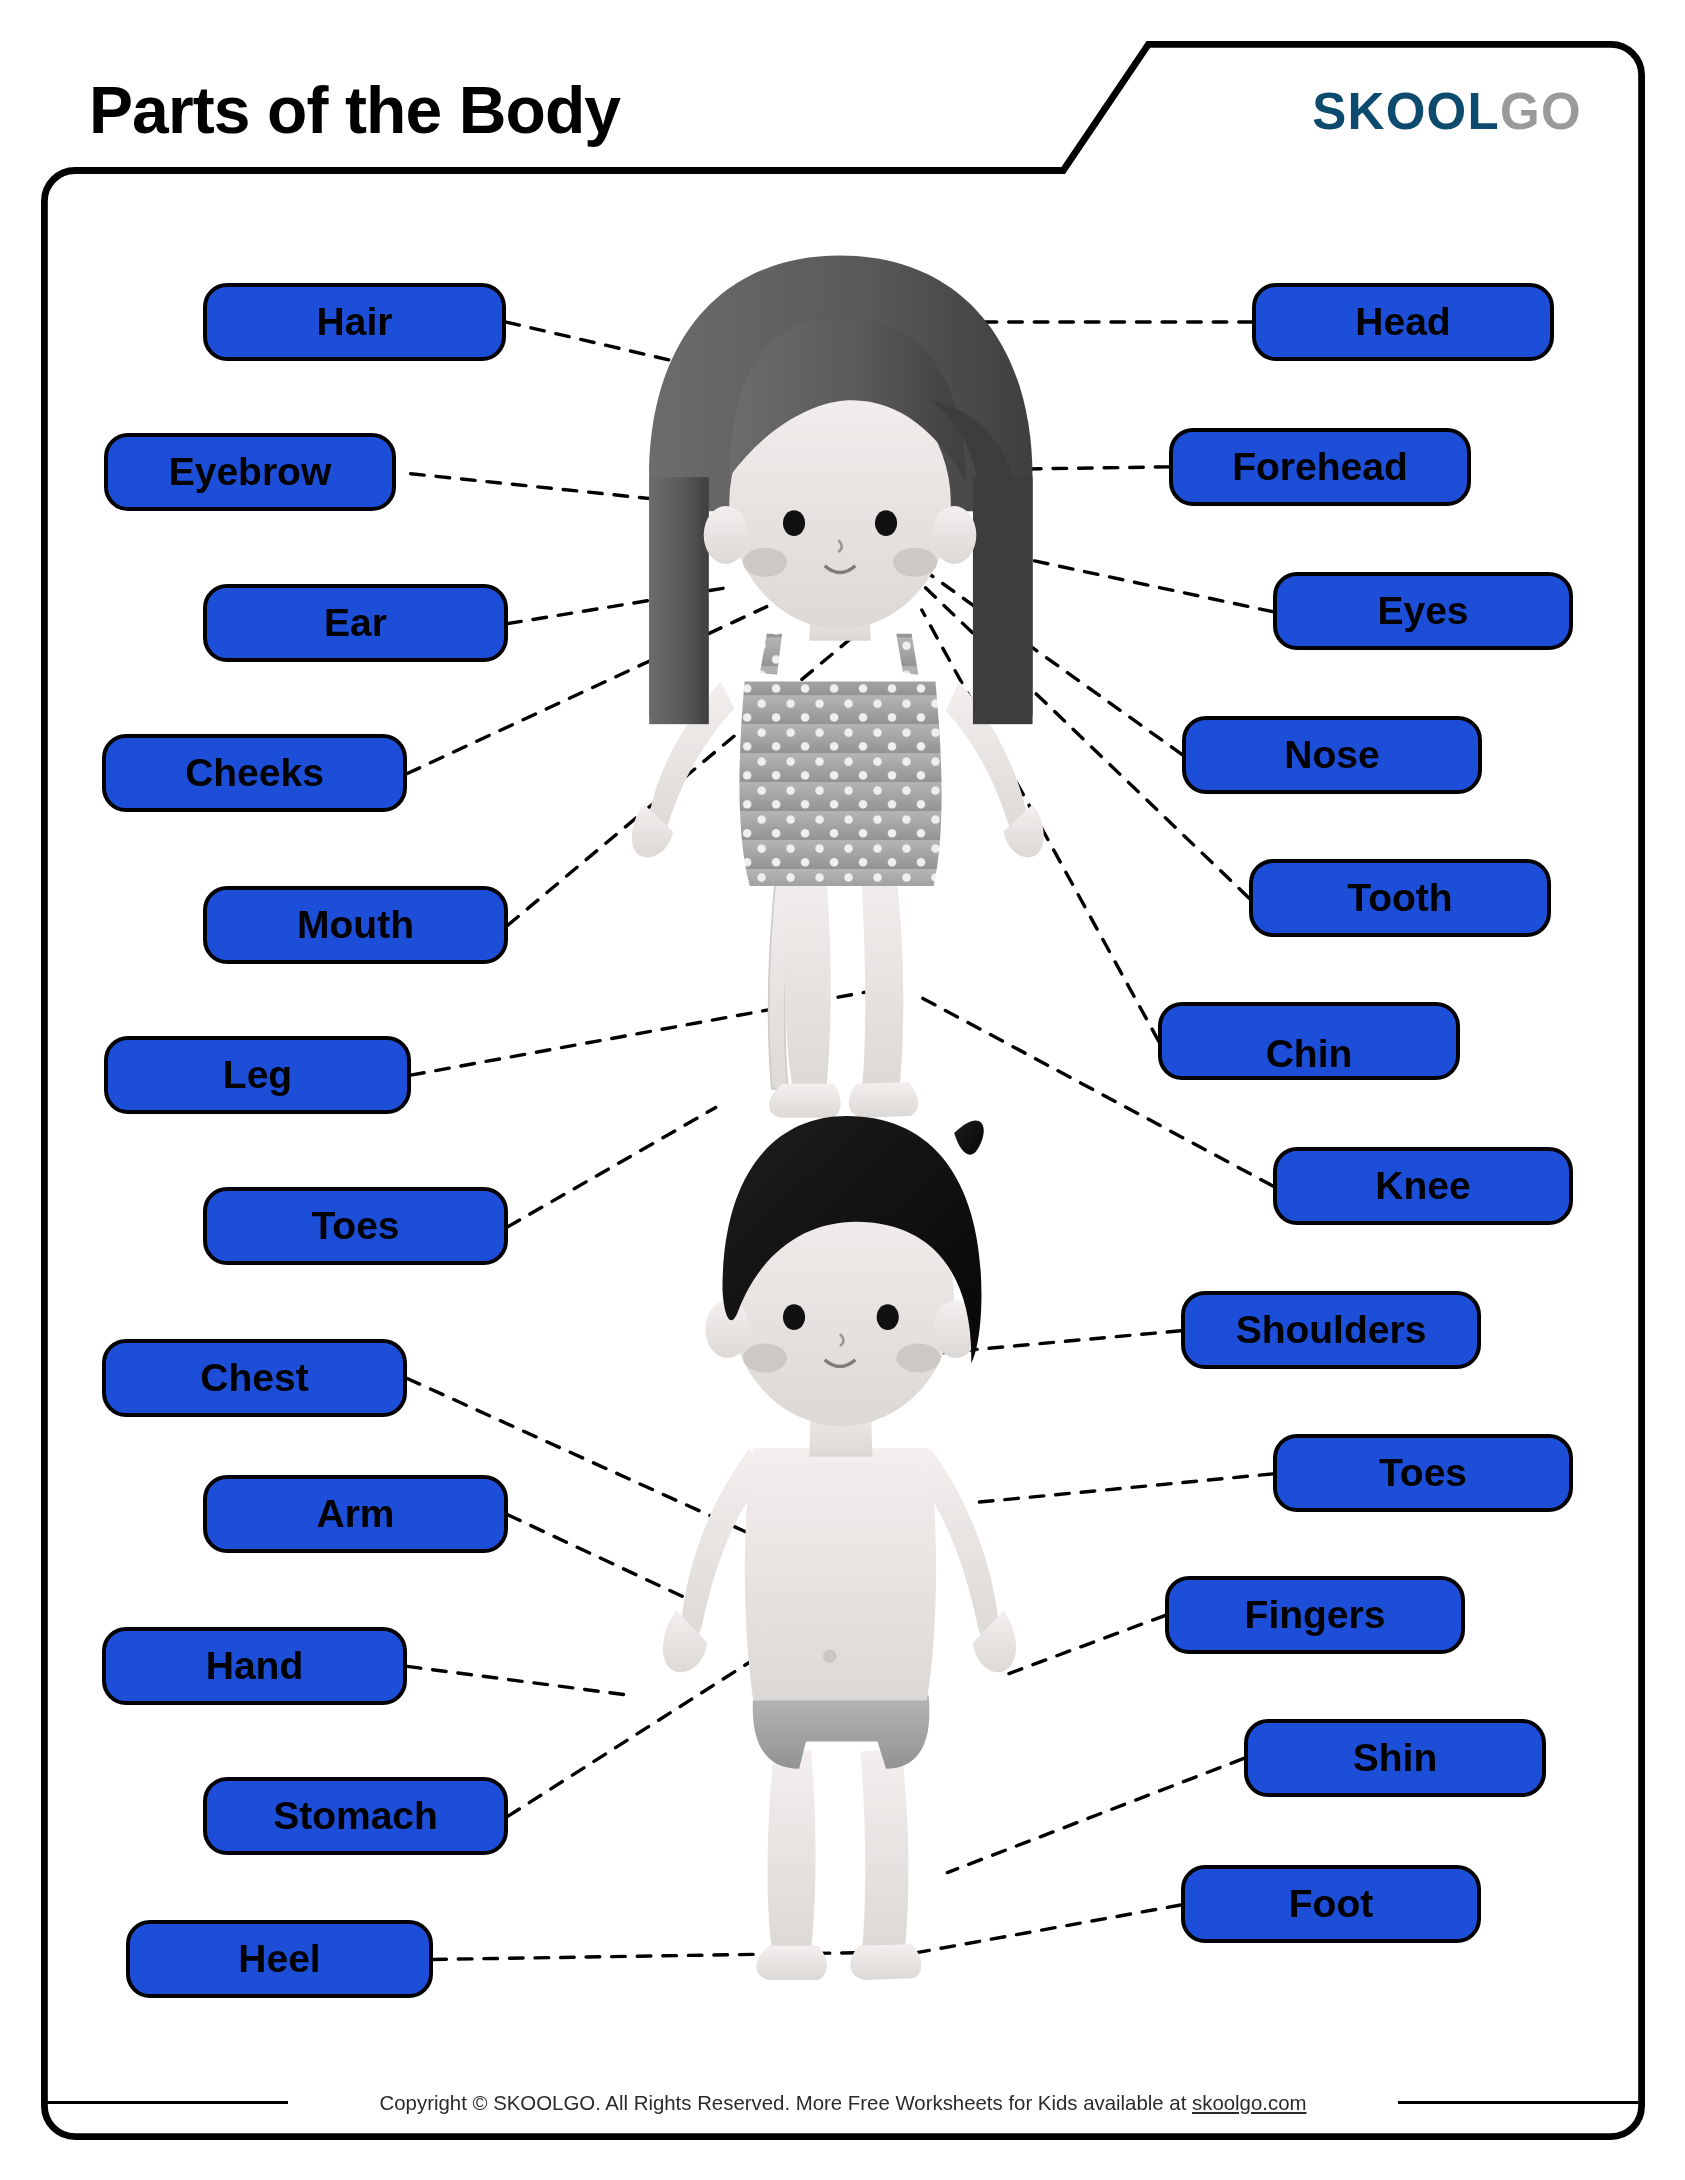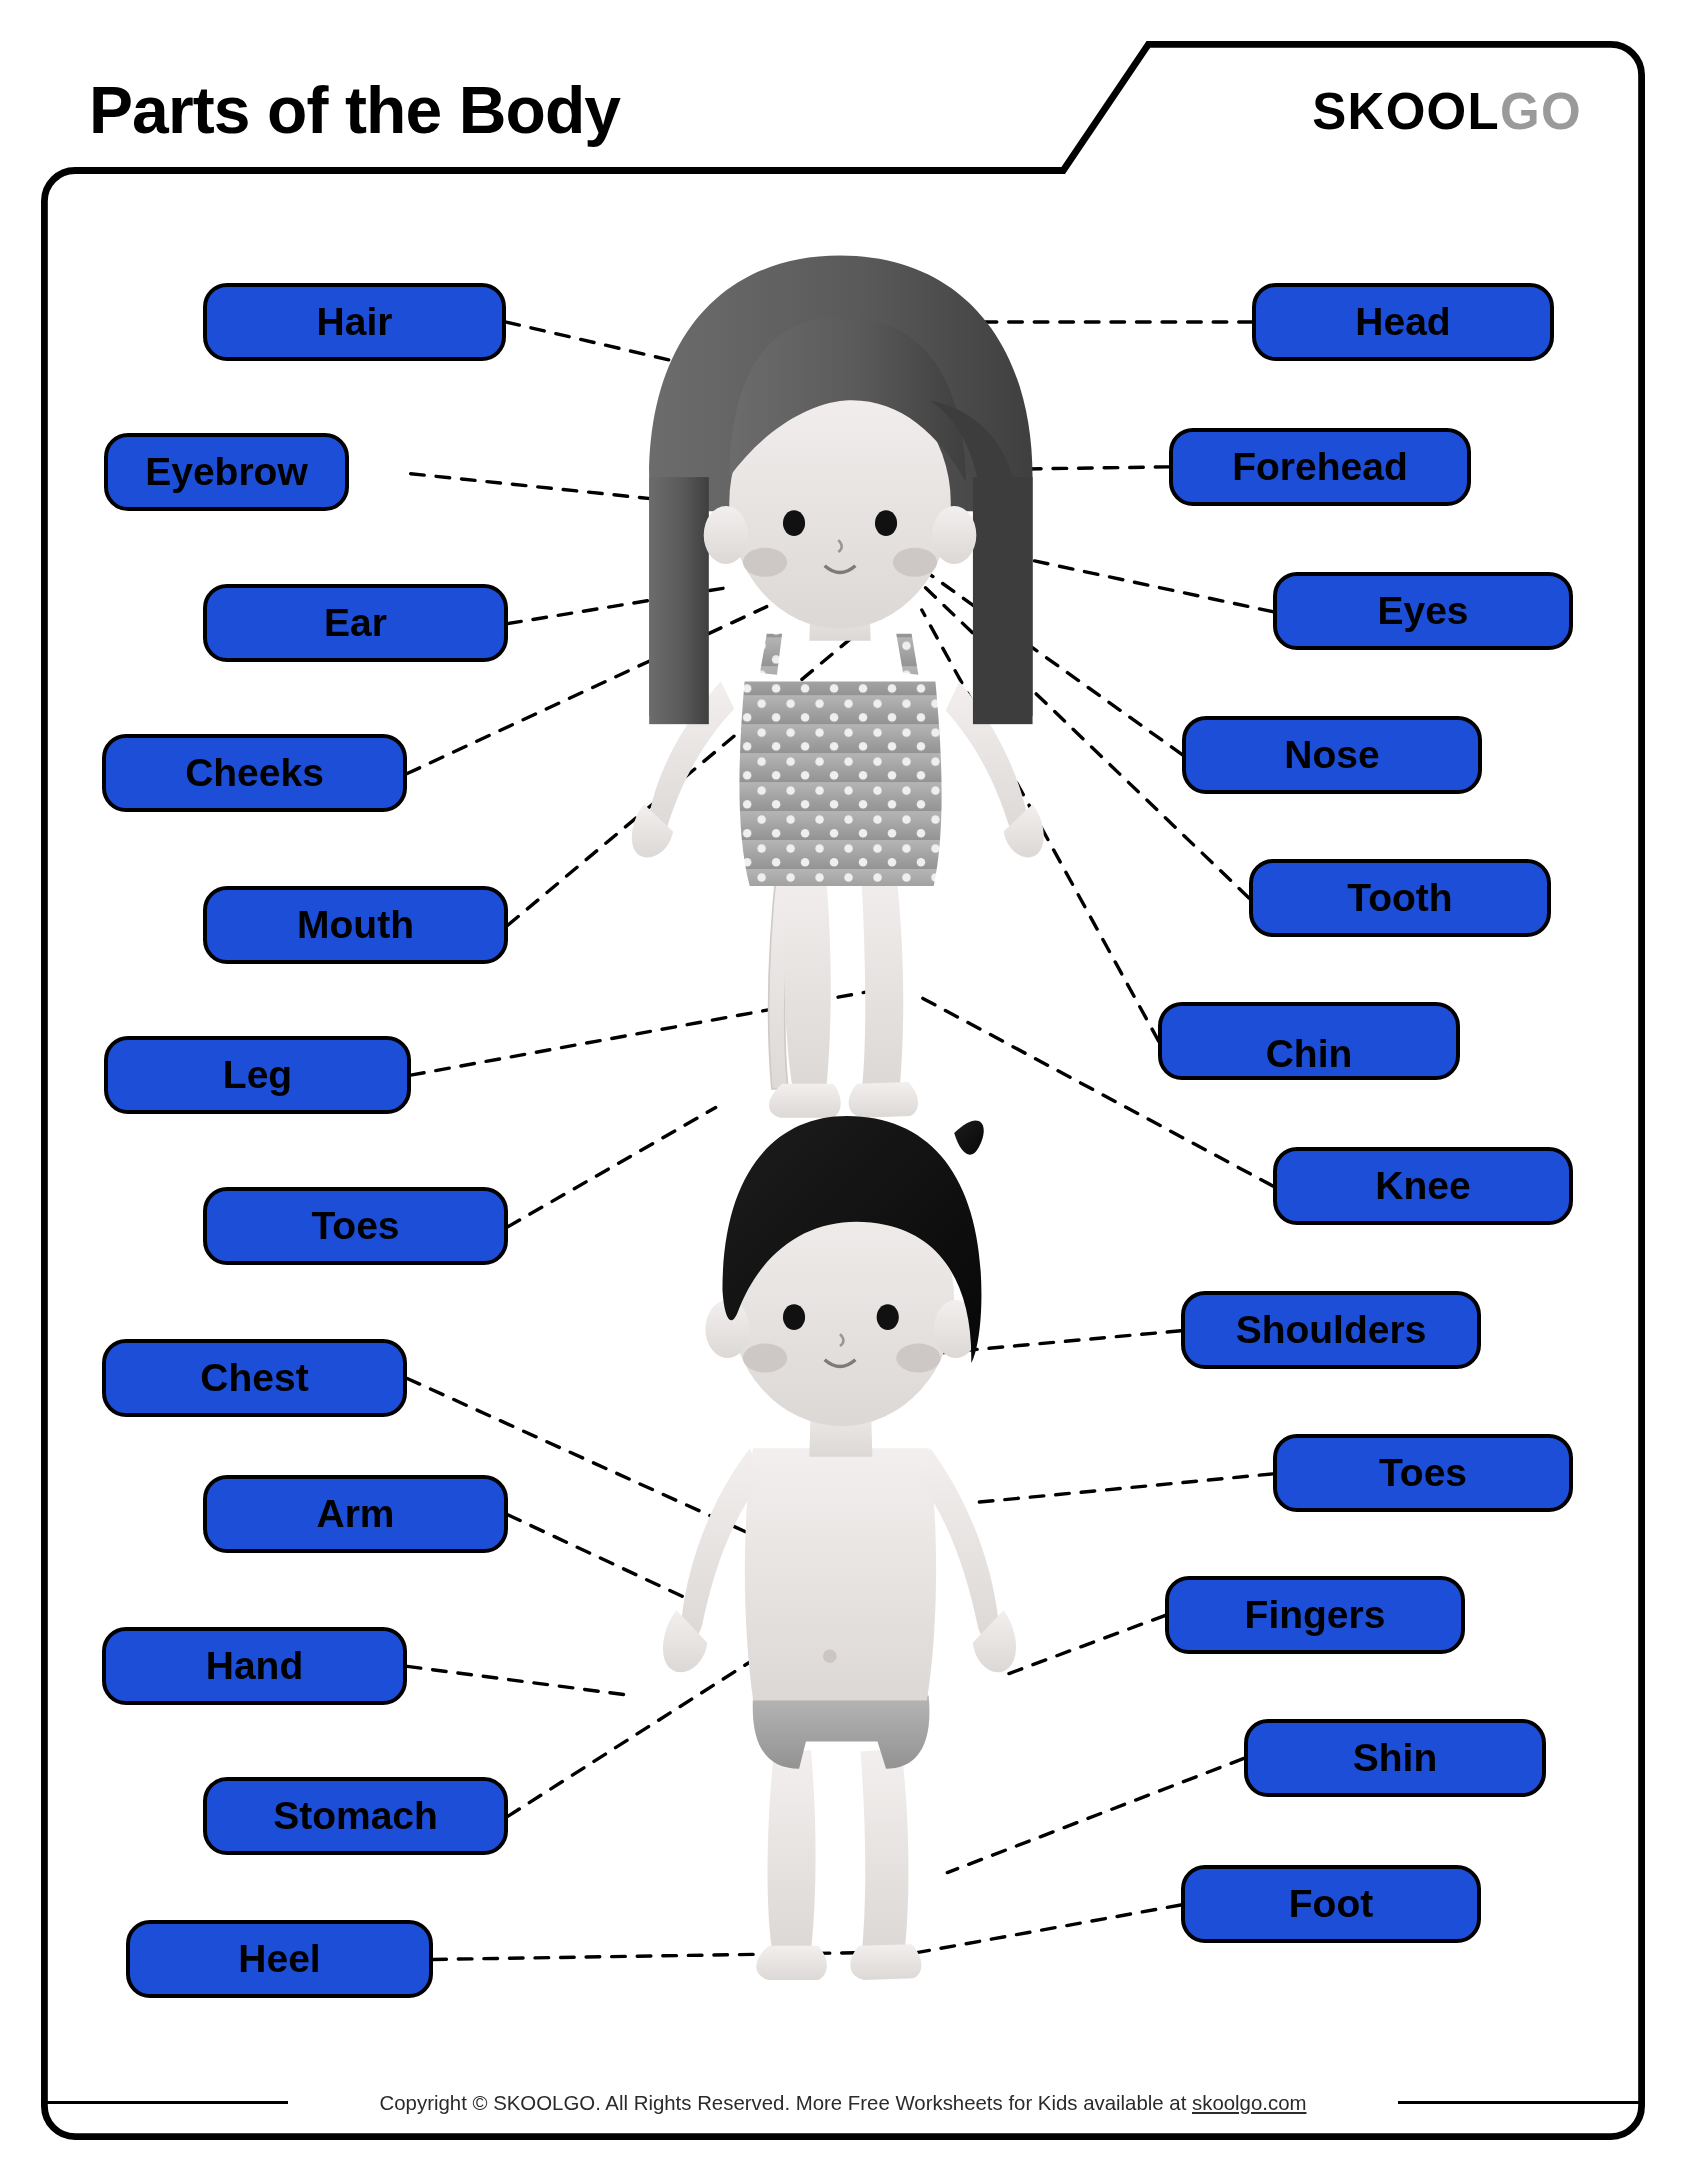--- a/index.html
+++ b/index.html
@@ -47,21 +47,21 @@
   
   .logo {
     position: absolute;
     right: 104px;
     top: 82px;
     font-size: 51px;
     font-weight: bold;
     letter-spacing: 1.3px;
     white-space: nowrap;
   }
-  .logo .dark { color: #000000; }
+  .logo .dark { color: #0c4a6e; }
   .logo .gray { color: #9a9a9a; }
 
   
   .label {
     position: absolute;
     box-sizing: border-box;
     border: 4.3px solid #000000;
     border-radius: 24px;
     background: #1d4ed8;
     display: flex;
@@ -271,21 +271,21 @@
       <path d="M986 1566 q8 8 0 14" stroke="#9b9694" stroke-width="3" fill="none"></path>
       <path d="M968 1596 q18 16 36 0" stroke="#7e7a78" stroke-width="4" fill="none"></path>
 
       <circle cx="974" cy="1944" r="8" fill="#cbc6c4"></circle>
     </g>
   </svg>
 
   <div class="label" style="left:203px; top:283px;  width:303px;">
     <span>Hair</span>
     </div>
-  <div class="label" style="left:104px; top:433px;  width:245px;">
+  <div class="label" style="left:104px; top:433px;  width:292px;">
     <span>Eyebrow</span>
     </div>
   <div class="label" style="left:203px; top:584px;  width:305px;">
     <span>Ear</span>
     </div>
   <div class="label" style="left:102px; top:734px;  width:305px;">
     <span>Cheeks</span>
     </div>
   <div class="label" style="left:203px; top:886px; width:305px;">
     <span>Mouth</span>

